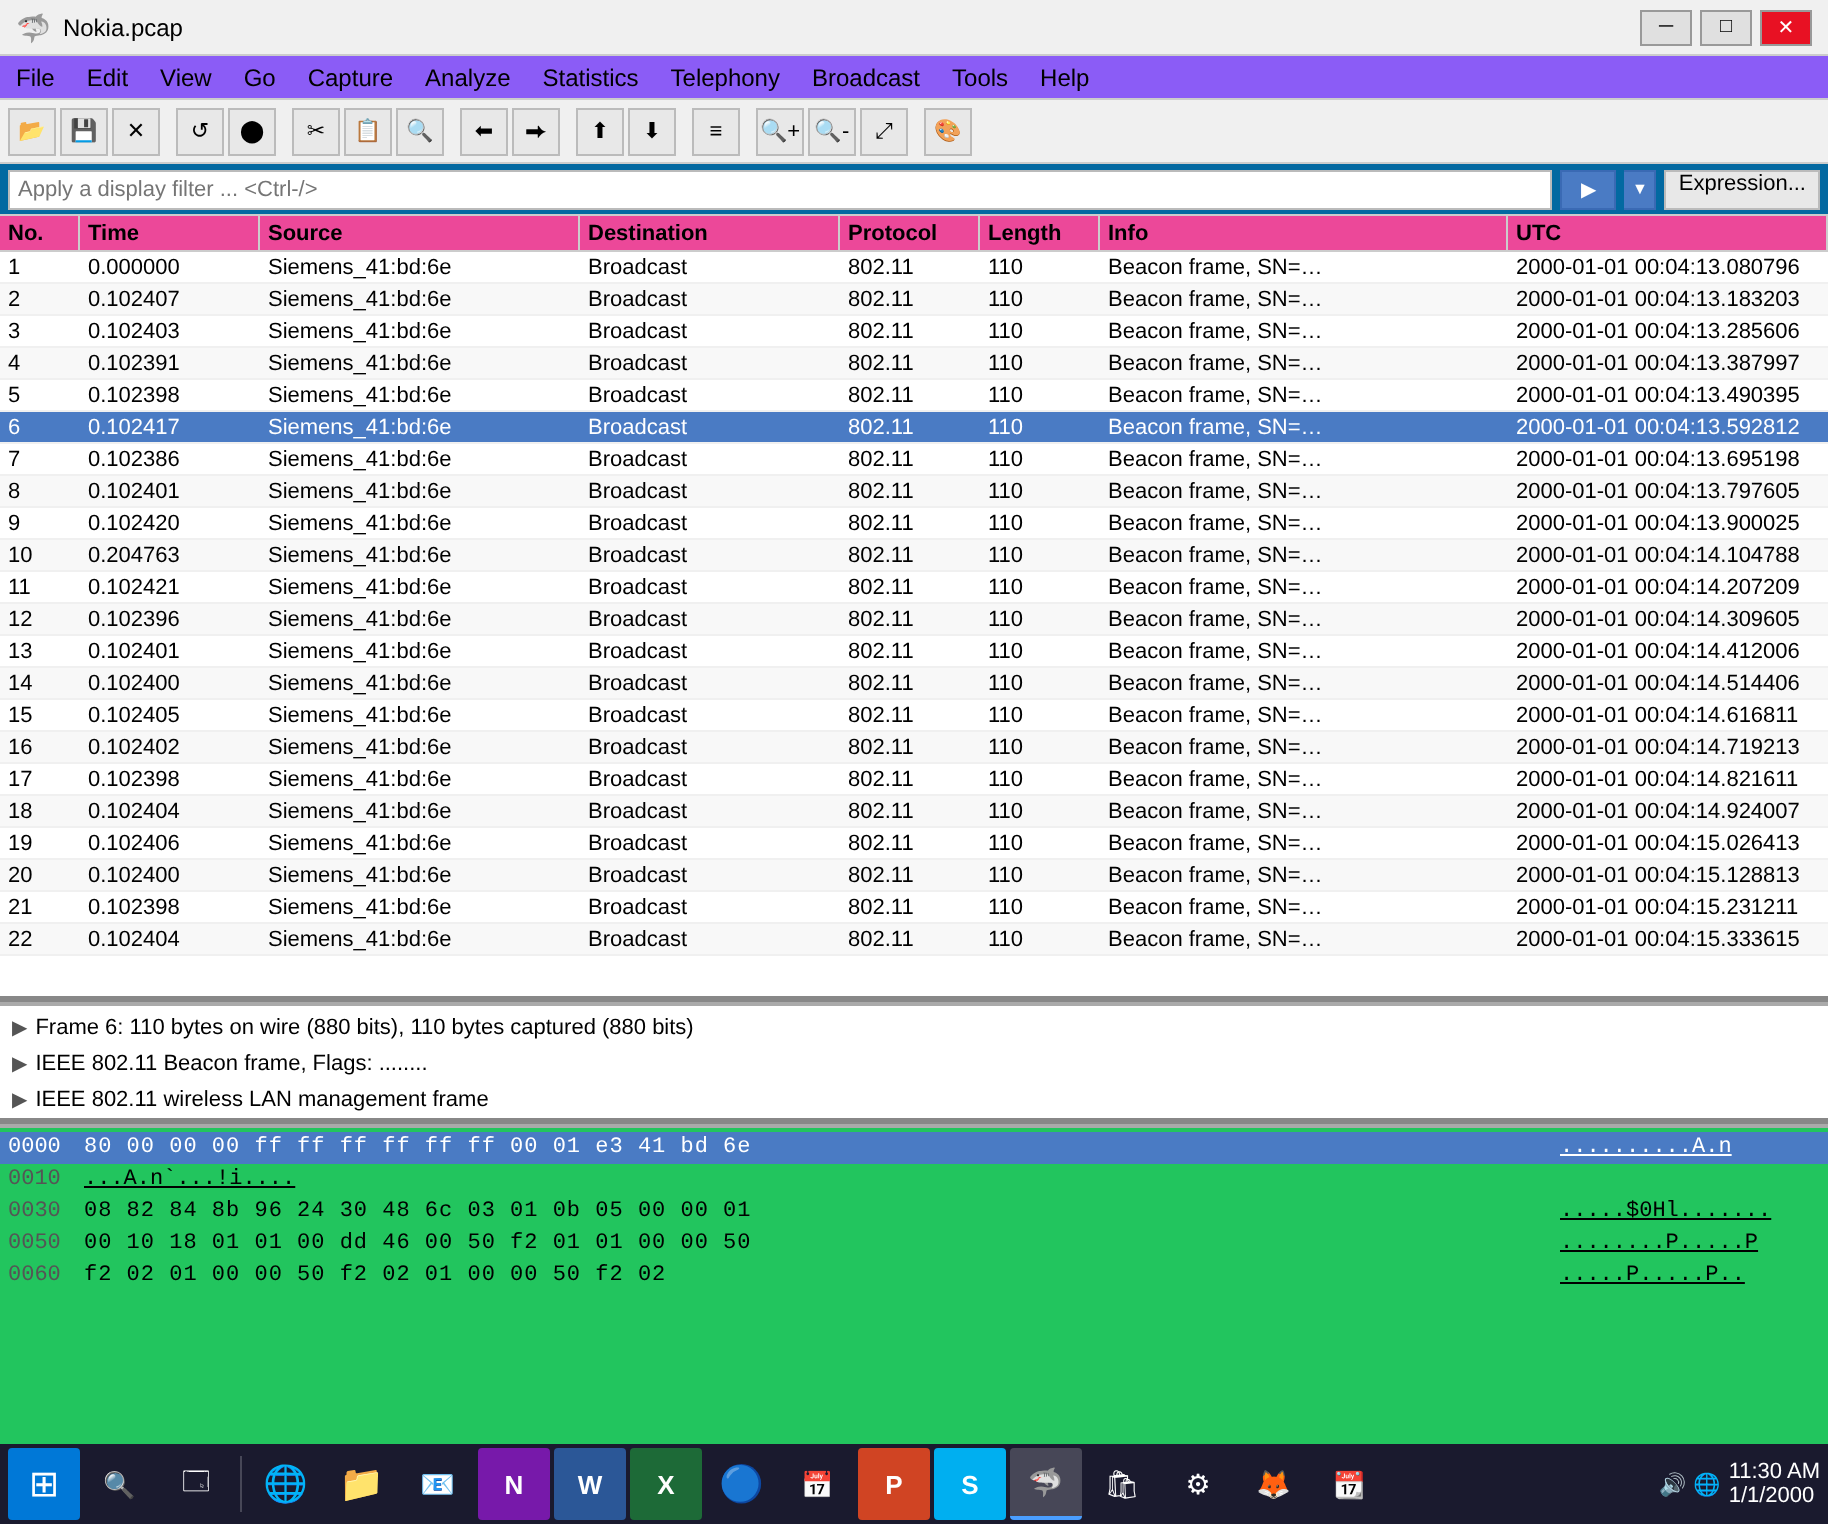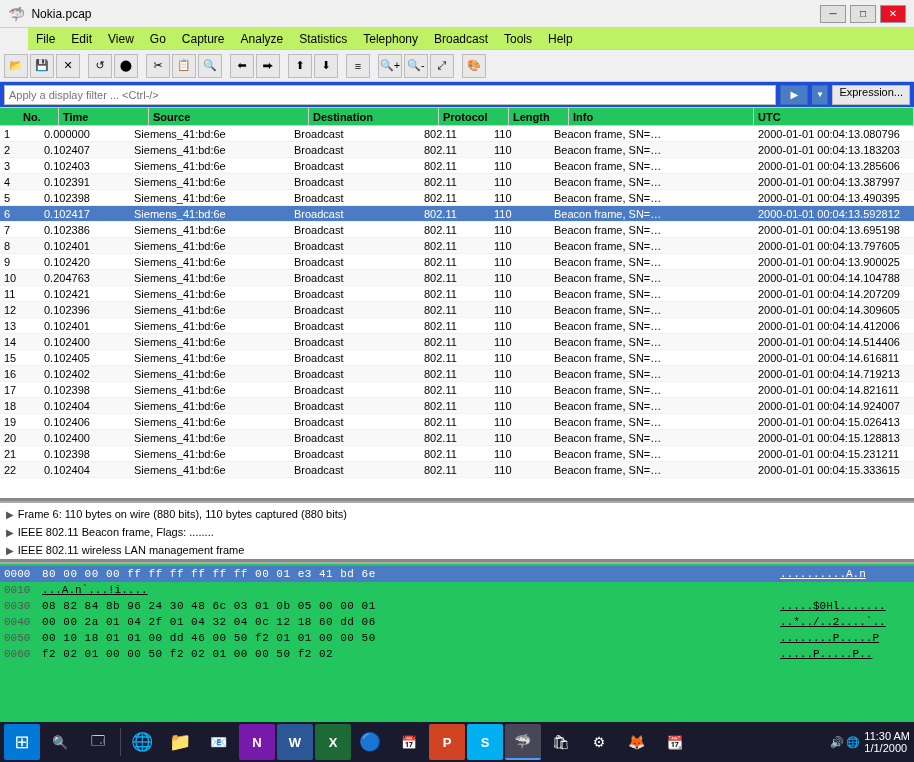--- a/index.html
+++ b/index.html
@@ -13,26 +13,25 @@
       align-items: center;
       padding: 0 8px;
       justify-content: space-between;
       border-bottom: 1px solid #ccc;
     }
     #title-controls { display: flex; gap: 4px; }
     .title-btn { width: 26px; height: 18px; background: #e0e0e0; border: 1px solid #999; display: flex; align-items: center; justify-content: center; font-size: 10px; cursor: pointer; }
 
     
     #menu-bar {
-      background: #bef264;
+      background: #8b5cf6;
       height: 22px;
       display: flex;
       align-items: center;
       border-bottom: 1px solid #ccc;
-      margin-left: 28px;
     }
     .menu-item {
       padding: 2px 8px;
       font-size: 12px;
       cursor: pointer;
       height: 100%;
       display: flex;
       align-items: center;
     }
 
@@ -54,21 +53,21 @@
       font-size: 11px;
       cursor: pointer;
     }
     .tb-sep { width: 4px; }
 
     
     #filter-bar {
       display: flex;
       align-items: center;
       padding: 2px 4px;
-      background: #1d4ed8;
+      background: #0369a1;
       border-bottom: 1px solid #ccc;
       height: 26px;
       gap: 4px;
     }
     #filter-input {
       flex: 1;
       height: 20px;
       border: 1px solid #bbb;
       padding: 0 4px;
       font-size: 11px;
@@ -89,25 +88,24 @@
     #expression-btn { height: 20px; padding: 0 6px; background: #e8e8e8; border: 1px solid #bbb; font-size: 11px; cursor: pointer; }
 
     
     #packet-list {
       background: white;
       overflow: hidden;
     }
     #packet-header {
       display: grid;
       grid-template-columns: 40px 90px 160px 130px 70px 60px 1fr 160px;
-      background: #22c55e;
+      background: #ec4899;
       border-bottom: 1px solid #ccc;
       height: 18px;
       align-items: center;
-      padding-left: 19px;
     }
     .ph-cell {
       padding: 0 4px;
       font-size: 11px;
       font-weight: bold;
       border-right: 1px solid #ccc;
       overflow: hidden;
       white-space: nowrap;
       height: 100%;
       display: flex;
@@ -555,25 +553,20 @@
       <div class="hex-row">
     <span class="hex-offset">0010</span>
     <span class="hex-ascii">...A.n`...!i....</span>
   </div>
       <div class="hex-row">
     <span class="hex-offset">0030</span>
     <span class="hex-bytes">08 82 84 8b 96 24 30 48  6c 03 01 0b 05 00 00 01</span>
     <span class="hex-ascii">.....$0Hl.......</span>
   </div>
       <div class="hex-row">
-    <span class="hex-offset">0040</span>
-    <span class="hex-bytes">00 00 2a 01 04 2f 01 04  32 04 0c 12 18 60 dd 06</span>
-    <span class="hex-ascii">..*../..2....`..</span>
-  </div>
-      <div class="hex-row">
     <span class="hex-offset">0050</span>
     <span class="hex-bytes">00 10 18 01 01 00 dd 46  00 50 f2 01 01 00 00 50</span>
     <span class="hex-ascii">........P.....P</span>
   </div>
       <div class="hex-row">
     <span class="hex-offset">0060</span>
     <span class="hex-bytes">f2 02 01 00 00 50 f2 02  01 00 00 50 f2 02</span>
     <span class="hex-ascii">.....P.....P..</span>
   </div>
     </div>

